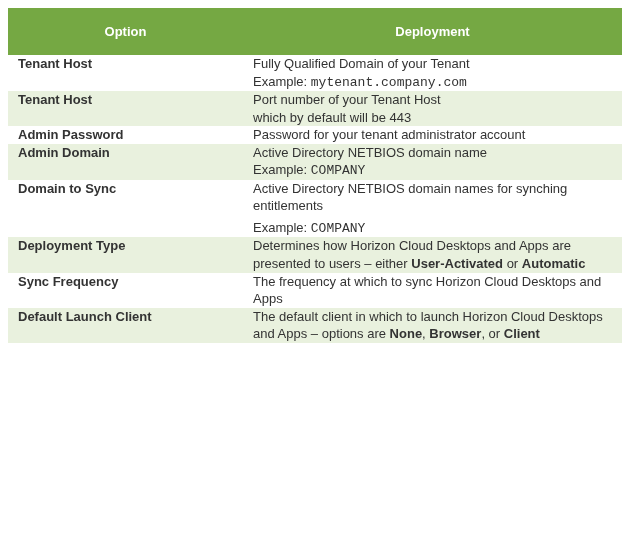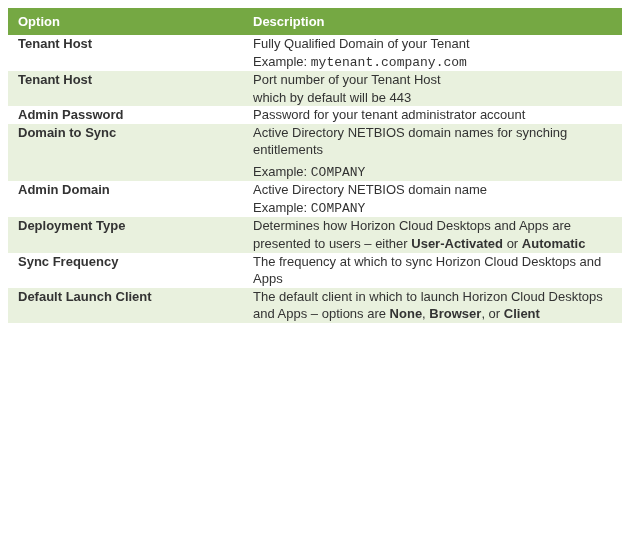--- a/index.html
+++ b/index.html
@@ -14,23 +14,23 @@
   table {
     border-collapse: collapse;
     width: 100%;
     table-layout: fixed;
   }
   col.option { width: 235px; }
   col.desc { width: auto; }
   th {
     background: #75a843;
     color: #fff;
-    text-align: left;
+    text-align: center;
     font-weight: bold;
-    padding: 6px 10px;
+    padding: 16px 10px;
     font-size: 13px;
   }
   td {
     padding: 0 10px;
     vertical-align: top;
     line-height: 1.35;
   }
   tbody tr:nth-child(odd) { background: #ffffff; }
   tbody tr:nth-child(even) { background: #e9f1de; }
   .opt { font-weight: bold; }
@@ -43,21 +43,21 @@
 <body>
 
 <table>
   <colgroup>
     <col class="option">
     <col class="desc">
   </colgroup>
   <thead>
     <tr>
       <th>Option</th>
-      <th>Description</th>
+      <th>Deployment</th>
     </tr>
   </thead>
   <tbody id="tbody">
       <tr>
         <td class="opt">Tenant Host</td>
         <td>
           <span class="desc-line">Fully Qualified Domain of your Tenant</span>
           <span class="desc-line">Example: <span class="code">mytenant.company.com</span></span>
         </td>
       </tr>
@@ -68,31 +68,31 @@
           <span class="desc-line">which by default will be 443</span>
         </td>
       </tr>
       <tr>
         <td class="opt">Admin Password</td>
         <td>
           <span class="desc-line">Password for your tenant administrator account</span>
         </td>
       </tr>
       <tr>
+        <td class="opt">Admin Domain</td>
+        <td>
+          <span class="desc-line">Active Directory NETBIOS domain name</span>
+          <span class="desc-line">Example: <span class="code">COMPANY</span></span>
+        </td>
+      </tr>
+      <tr>
         <td class="opt">Domain to Sync</td>
         <td>
           <span class="desc-line">Active Directory NETBIOS domain names for synching entitlements</span>
           <span class="desc-gap">Example: <span class="code">COMPANY</span></span>
-        </td>
-      </tr>
-      <tr>
-        <td class="opt">Admin Domain</td>
-        <td>
-          <span class="desc-line">Active Directory NETBIOS domain name</span>
-          <span class="desc-line">Example: <span class="code">COMPANY</span></span>
         </td>
       </tr>
       <tr>
         <td class="opt">Deployment Type</td>
         <td>
           <span class="desc-line">Determines how Horizon Cloud Desktops and Apps are presented to users – either <span class="b">User-Activated</span> or <span class="b">Automatic</span></span>
         </td>
       </tr>
       <tr>
         <td class="opt">Sync Frequency</td>

